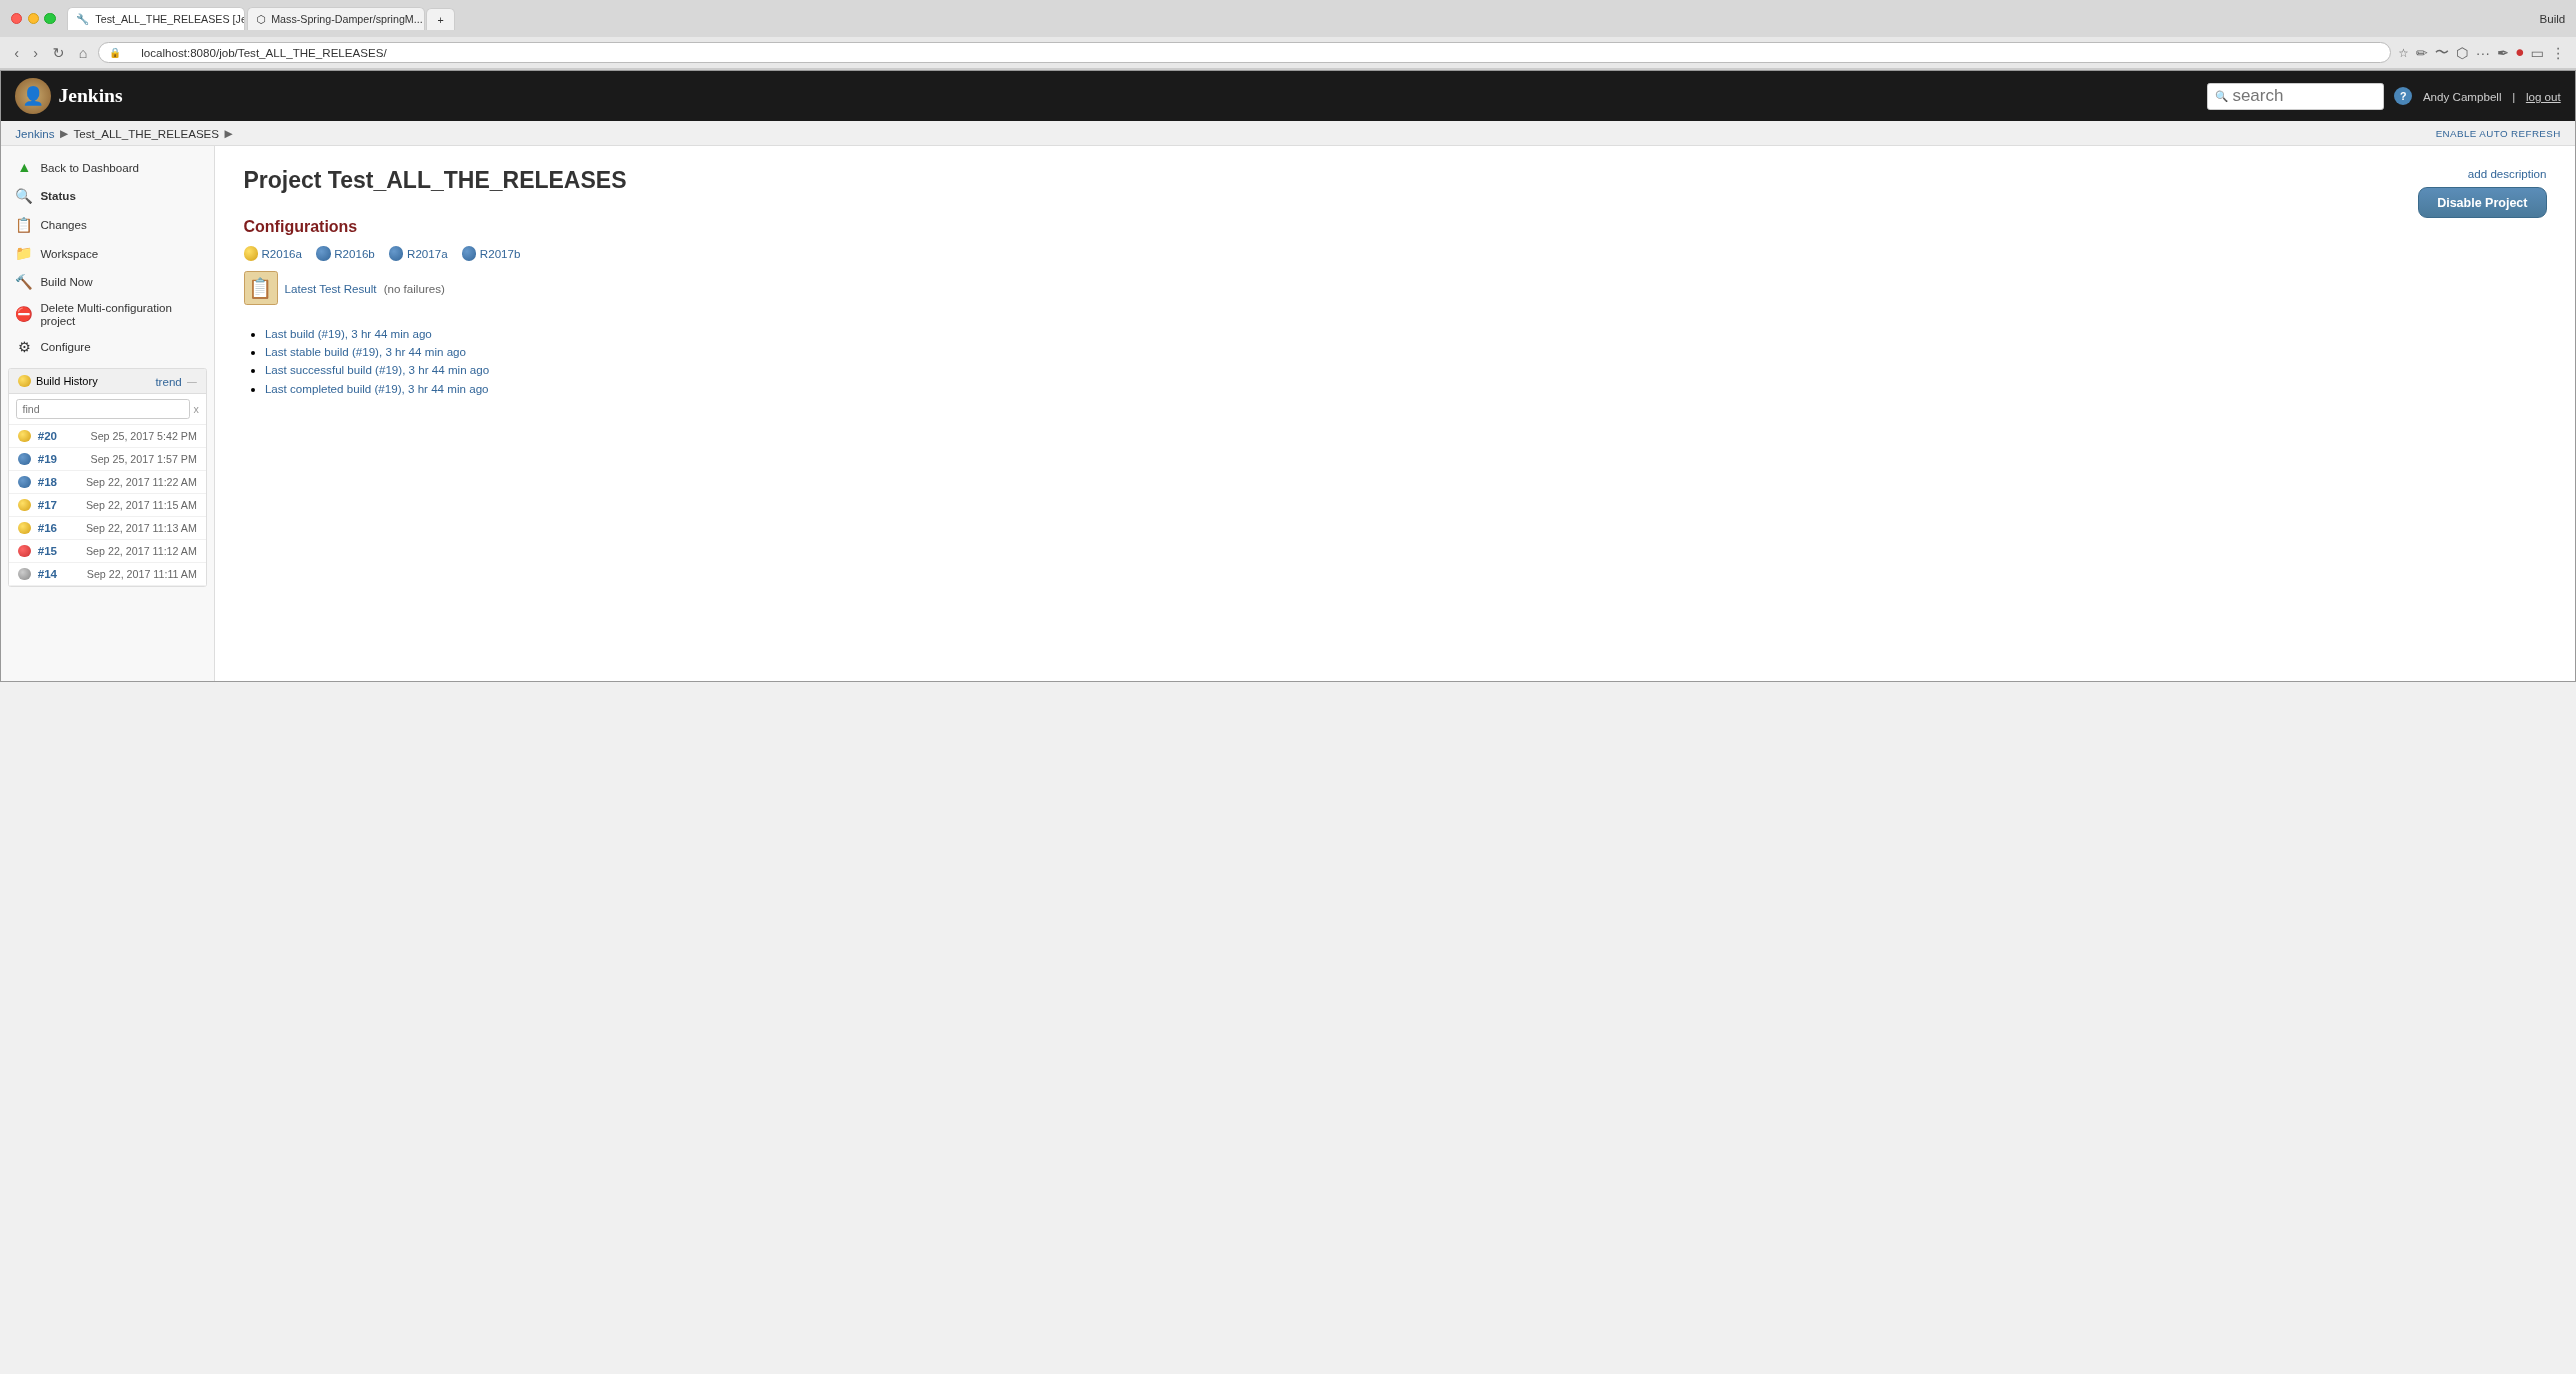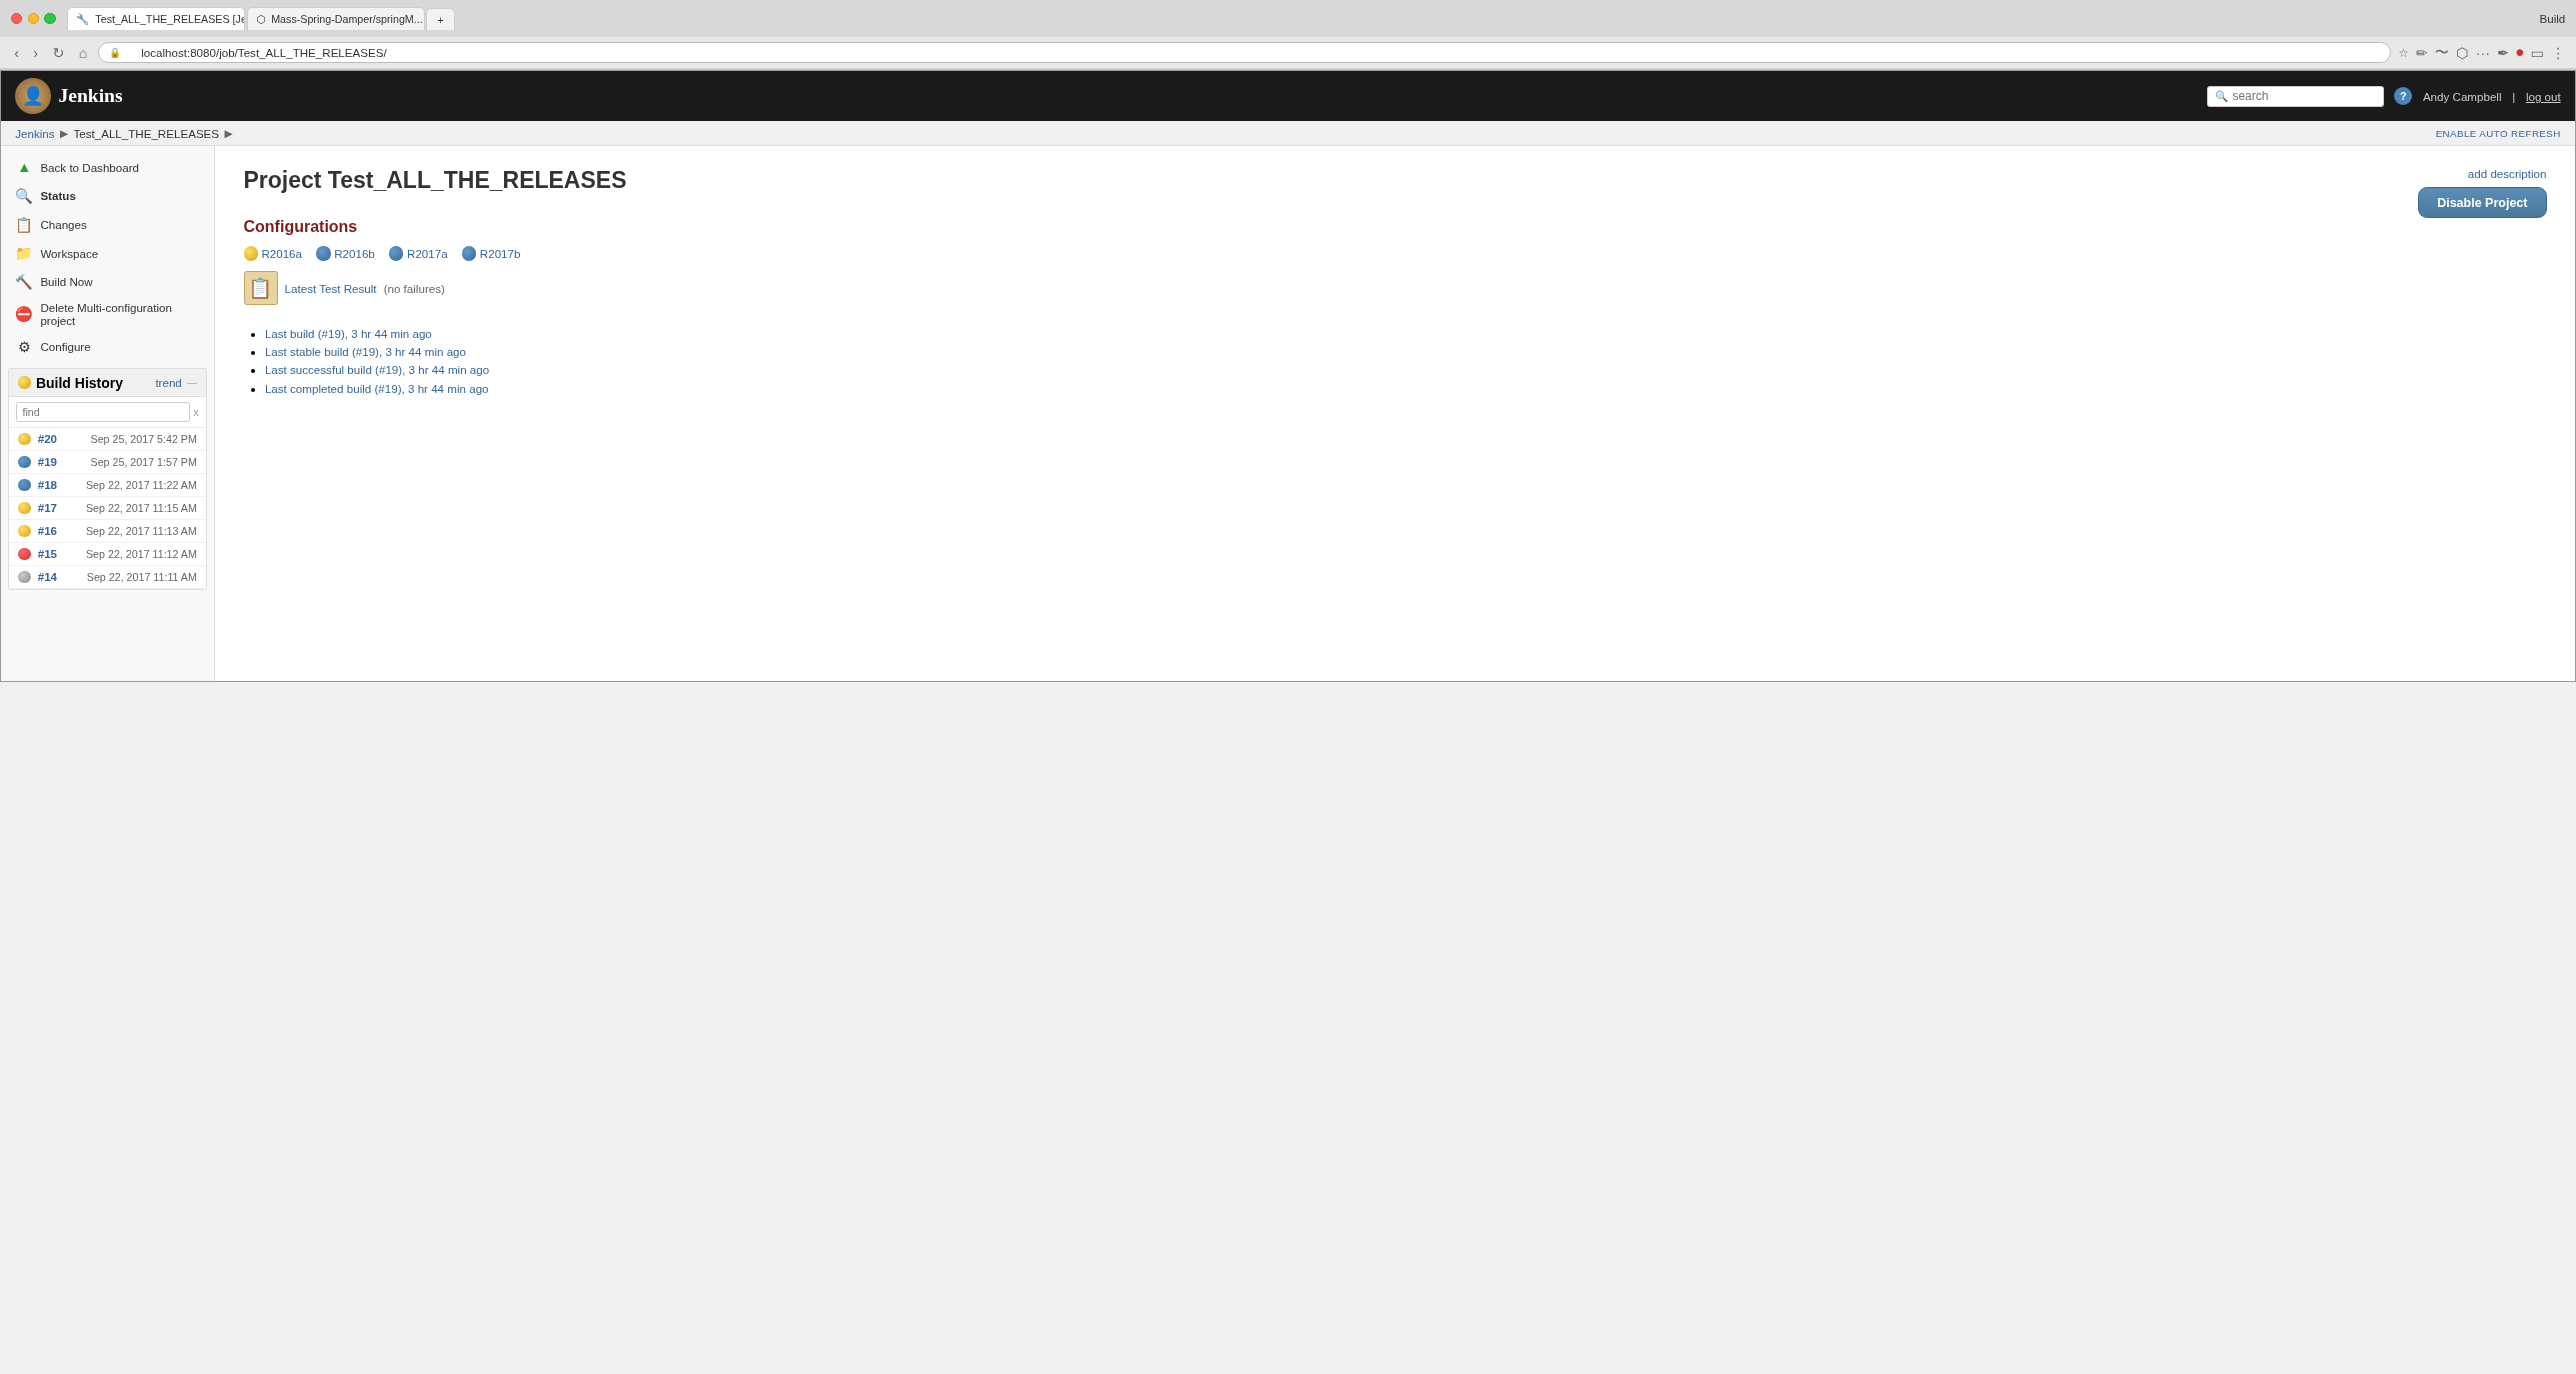--- a/index.html
+++ b/index.html
@@ -135,21 +135,21 @@
       align-items: center;
       background: #fff;
       border: 0.9px solid #ccc;
       border-radius: 2.7px;
       padding: 2.7px 7.1px;
       gap: 3.6px;
     }
     .jenkins-search-input {
       border: none;
       outline: none;
-      font-size: 12px;
+      font-size: 17px;
       width: 143px;
     }
     .jenkins-search-icon { color: #888; font-size: 10.7px; }
     .help-icon {
       background: #4a86b8;
       color: #fff;
       border-radius: 50%;
       width: 18px; height: 18px;
       display: flex; align-items: center; justify-content: center;
       font-size: 10.7px; font-weight: bold;
@@ -220,21 +220,21 @@
       overflow: hidden;
     }
     .build-history-header {
       background: #f0f0f0;
       border-bottom: 0.9px solid #ddd;
       padding: 5.3px 9px;
       display: flex;
       align-items: center;
       gap: 5.3px;
     }
-    .build-history-title { font-weight: bold; font-size: 14px; flex: 1; }
+    .build-history-title { font-weight: normal; font-size: 11px; flex: 1; }
     .trend-link { color: #336699; text-decoration: none; font-size: 11.6px; }
     .trend-bar { color: #999; font-size: 9.8px; }
     .build-search-row {
       padding: 5.3px 7.1px;
       border-bottom: 0.9px solid #eee;
       display: flex;
       align-items: center;
       background: #fff;
     }
     .build-search-input {

